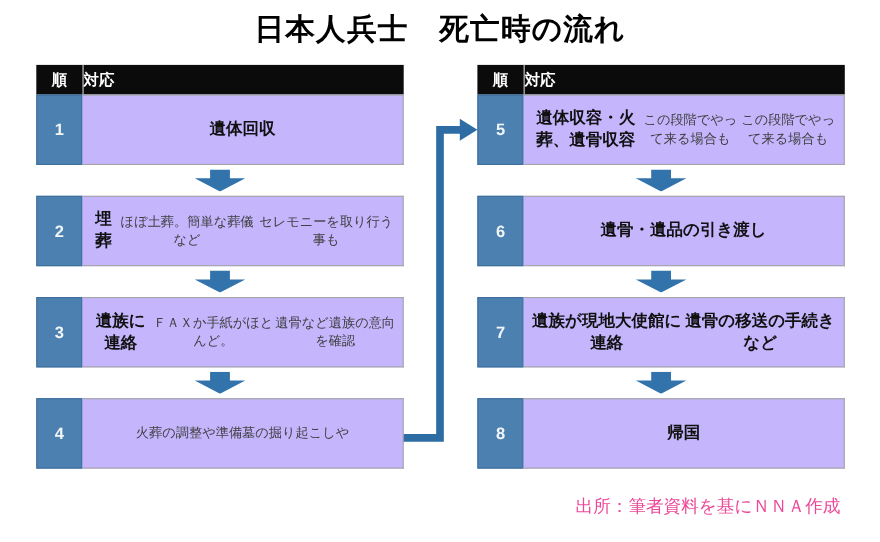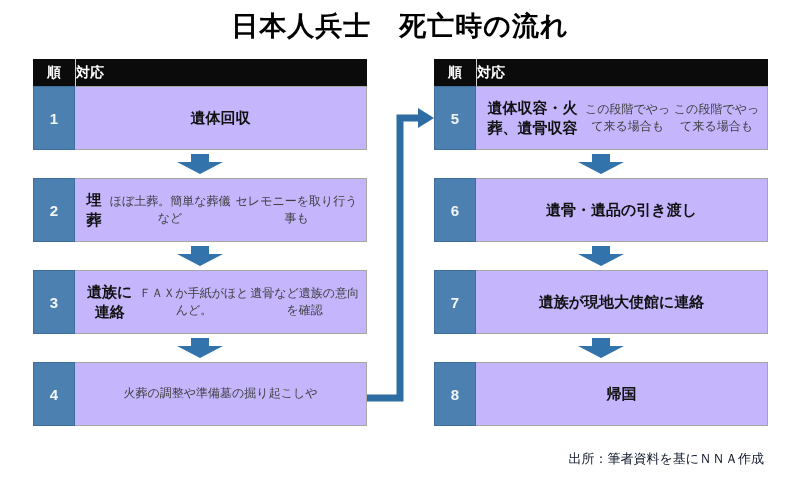--- a/index.html
+++ b/index.html
@@ -36,21 +36,21 @@
   .step-title{font-size:15px;font-weight:bold;color:#111;line-height:1.35;}
   .step-sub{font-size:12px;color:#404040;line-height:1.45;}
   .arrow-gap{
     height:28px;display:flex;align-items:center;justify-content:center;
   }
   .block-arrow path{fill:#3273ac;}
   .connector{position:absolute;left:364px;top:105px;width:76px;height:305px;}
   .connector polyline{fill:none;stroke:#2e6da4;stroke-width:7;stroke-linejoin:miter;}
   .connector polygon{fill:#2e6da4;}
   .source-note{
-    position:absolute;top:450px;right:36px;font-size:13px;color:#0f172a;
+    position:absolute;top:450px;right:36px;font-size:16px;color:#ec4899;
   }
 </style>
 </head>
 <body>
 
 <div class="page-title">日本人兵士　死亡時の流れ</div>
 
 <div class="flow-table" id="left-table">
   <div class="table-header">
     <div class="order-hcell">順</div>
@@ -145,20 +145,21 @@
   <div class="arrow-gap">
     <svg class="block-arrow" width="46" height="20" viewBox="0 0 46 20">
       <path d="M14 0 h18 v8 h14 l-23 12 -23 -12 h14 z"></path>
     </svg>
   </div>
 
   <div class="flow-row">
     <div class="num-cell">7</div>
     <div class="content-cell">
       <div class="step-title">遺族が現地大使館に連絡</div>
+      <div class="step-title">遺骨の移送の手続きなど</div>
 
     </div>
   </div>
   <div class="arrow-gap">
     <svg class="block-arrow" width="46" height="20" viewBox="0 0 46 20">
       <path d="M14 0 h18 v8 h14 l-23 12 -23 -12 h14 z"></path>
     </svg>
   </div>
 
   <div class="flow-row">

